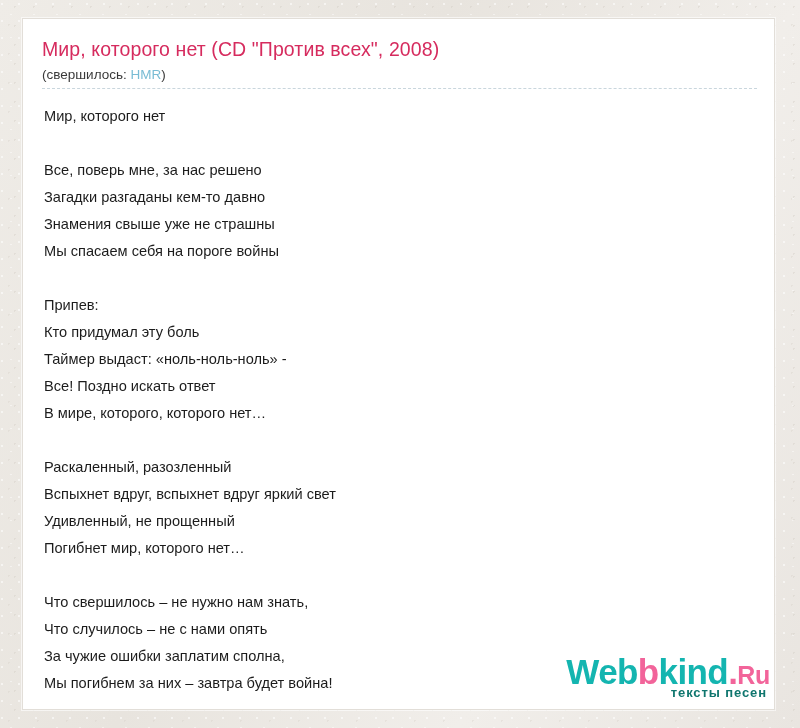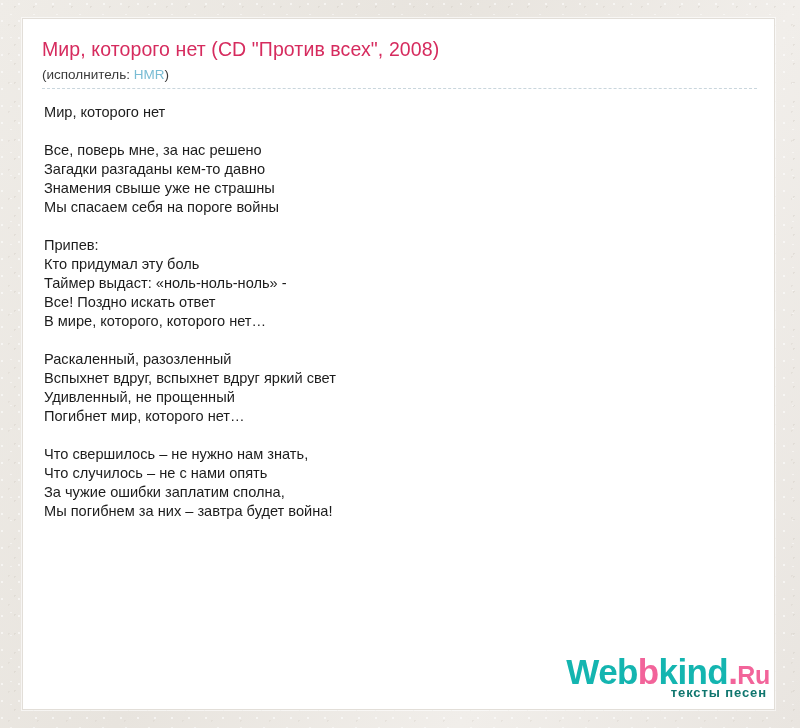--- a/index.html
+++ b/index.html
@@ -74,21 +74,21 @@
     border: 0;
     border-top: 1px dashed #c9d6dd;
     height: 0;
     width: 715px;
   }
 
   
   .lyrics {
     margin: 14px 0 0 2px;
     font-size: 14.6px;
-    line-height: 19px;
+    line-height: 27px;
     color: #1c1c1c;
     white-space: pre-wrap;
     font-family: "Liberation Sans", sans-serif;
   }
 
   
   .logo-block {
     position: absolute;
     right: 4px;
     bottom: 9px;
@@ -123,21 +123,21 @@
 <body>
 
 <div class="page-wrap">
 
   <div class="content-card">
     <div class="card-inner">
 
       <h1 class="song-title">Мир, которого нет (CD "Против всех", 2008)</h1>
 
       <div class="artist-line">
-        <span>(исполнитель: </span><a href="#" class="artist-link">HMR</a><span>)</span>
+        <span>(свершилось: </span><a href="#" class="artist-link">HMR</a><span>)</span>
       </div>
 
       <hr class="divider">
 
       <div class="lyrics">Мир, которого нет
 
 Все, поверь мне, за нас решено
 Загадки разгаданы кем-то давно
 Знамения свыше уже не страшны
 Мы спасаем себя на пороге войны

